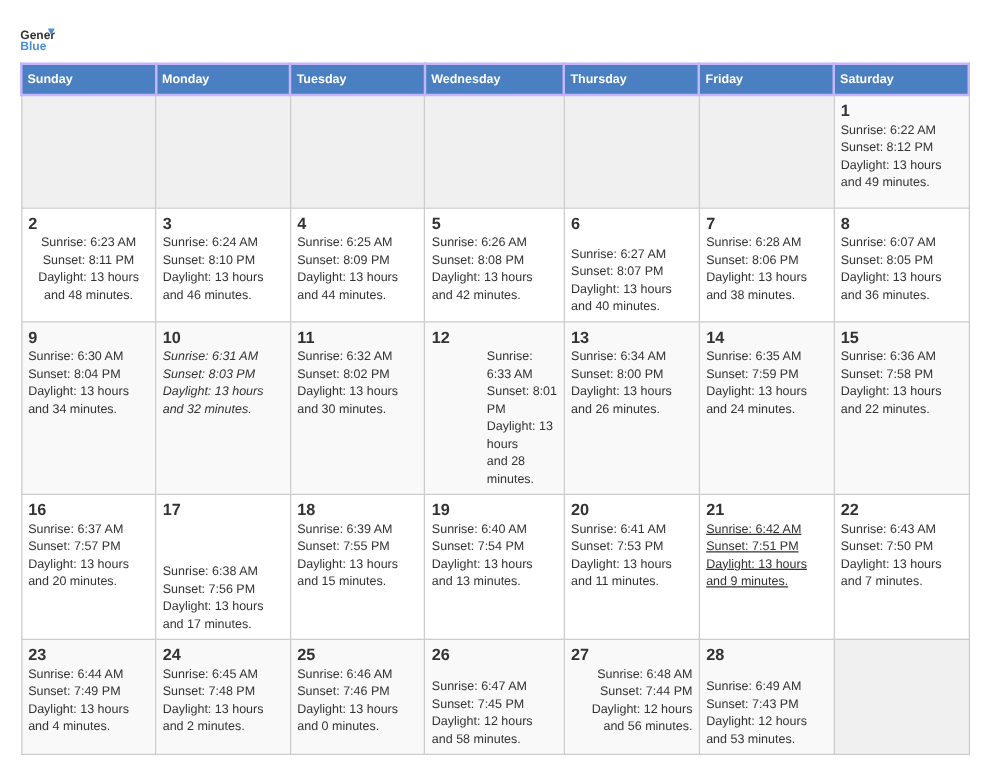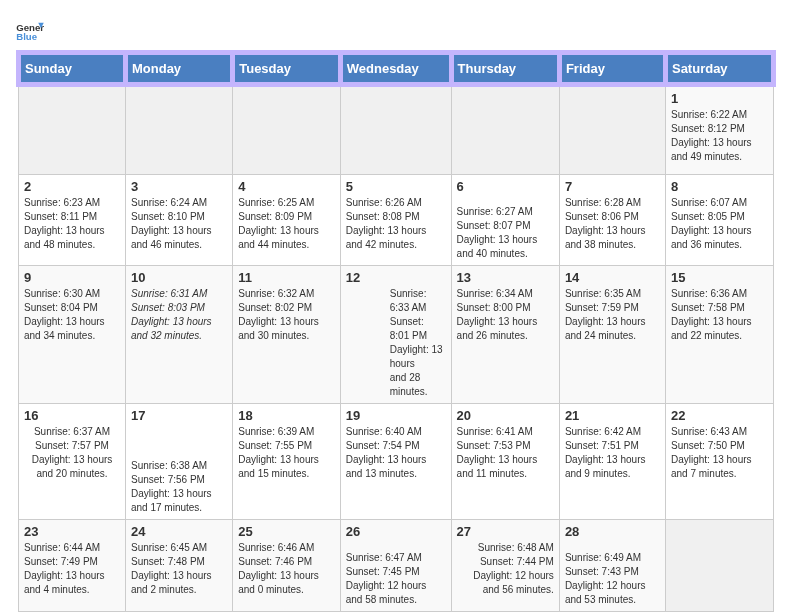--- a/index.html
+++ b/index.html
@@ -38,25 +38,25 @@
       font-size: 15px;
       color: #333;
     }
     table {
       width: 100%;
       border-collapse: collapse;
     }
     thead tr th {
       background-color: #4a7fc1;
       color: white;
-      font-size: 13px;
+      font-size: 10px;
       font-weight: bold;
       padding: 6px 4px;
       text-align: left;
-      border: 5px solid #c4b5fd;
+      border: 2px solid #c4b5fd;
     }
     tbody tr td {
       vertical-align: top;
       border: 1px solid #ccc;
       padding: 4px 5px;
       width: 113px;
       min-height: 80px;
       height: 90px;
       font-size: 10.5px;
       color: #333;
@@ -123,21 +123,21 @@
           <span class="day-num">1</span>
           <div class="day-info" style="white-space: pre-line;">Sunrise: 6:22 AM
 Sunset: 8:12 PM
 Daylight: 13 hours
 and 49 minutes.</div>
         </td>
       </tr>
       <tr>
         <td>
           <span class="day-num">2</span>
-          <div class="day-info" style="white-space: pre-line;">Sunrise: 6:23 AM
+          <div class="day-info" style="white-space: pre-line; text-align: center;">Sunrise: 6:23 AM
 Sunset: 8:11 PM
 Daylight: 13 hours
 and 48 minutes.</div>
         </td>
         <td>
           <span class="day-num">3</span>
           <div class="day-info" style="white-space: pre-line;">Sunrise: 6:24 AM
 Sunset: 8:10 PM
 Daylight: 13 hours
 and 46 minutes.</div>
@@ -225,21 +225,21 @@
           <span class="day-num">15</span>
           <div class="day-info" style="white-space: pre-line;">Sunrise: 6:36 AM
 Sunset: 7:58 PM
 Daylight: 13 hours
 and 22 minutes.</div>
         </td>
       </tr>
       <tr>
         <td>
           <span class="day-num">16</span>
-          <div class="day-info" style="white-space: pre-line; text-align: center;">Sunrise: 6:37 AM
+          <div class="day-info" style="white-space: pre-line;">Sunrise: 6:37 AM
 Sunset: 7:57 PM
 Daylight: 13 hours
 and 20 minutes.</div>
         </td>
         <td>
           <span class="day-num">17</span>
           <div class="day-info" style="white-space: pre-line; margin-top: 36px;">Sunrise: 6:38 AM
 Sunset: 7:56 PM
 Daylight: 13 hours
 and 17 minutes.</div>
@@ -260,21 +260,21 @@
         </td>
         <td>
           <span class="day-num">20</span>
           <div class="day-info" style="white-space: pre-line;">Sunrise: 6:41 AM
 Sunset: 7:53 PM
 Daylight: 13 hours
 and 11 minutes.</div>
         </td>
         <td>
           <span class="day-num">21</span>
-          <div class="day-info" style="white-space: pre-line;">Sunrise: 6:42 AM
+          <div class="day-info" style="white-space: pre-line; text-decoration: underline;">Sunrise: 6:42 AM
 Sunset: 7:51 PM
 Daylight: 13 hours
 and 9 minutes.</div>
         </td>
         <td>
           <span class="day-num">22</span>
           <div class="day-info" style="white-space: pre-line;">Sunrise: 6:43 AM
 Sunset: 7:50 PM
 Daylight: 13 hours
 and 7 minutes.</div>

